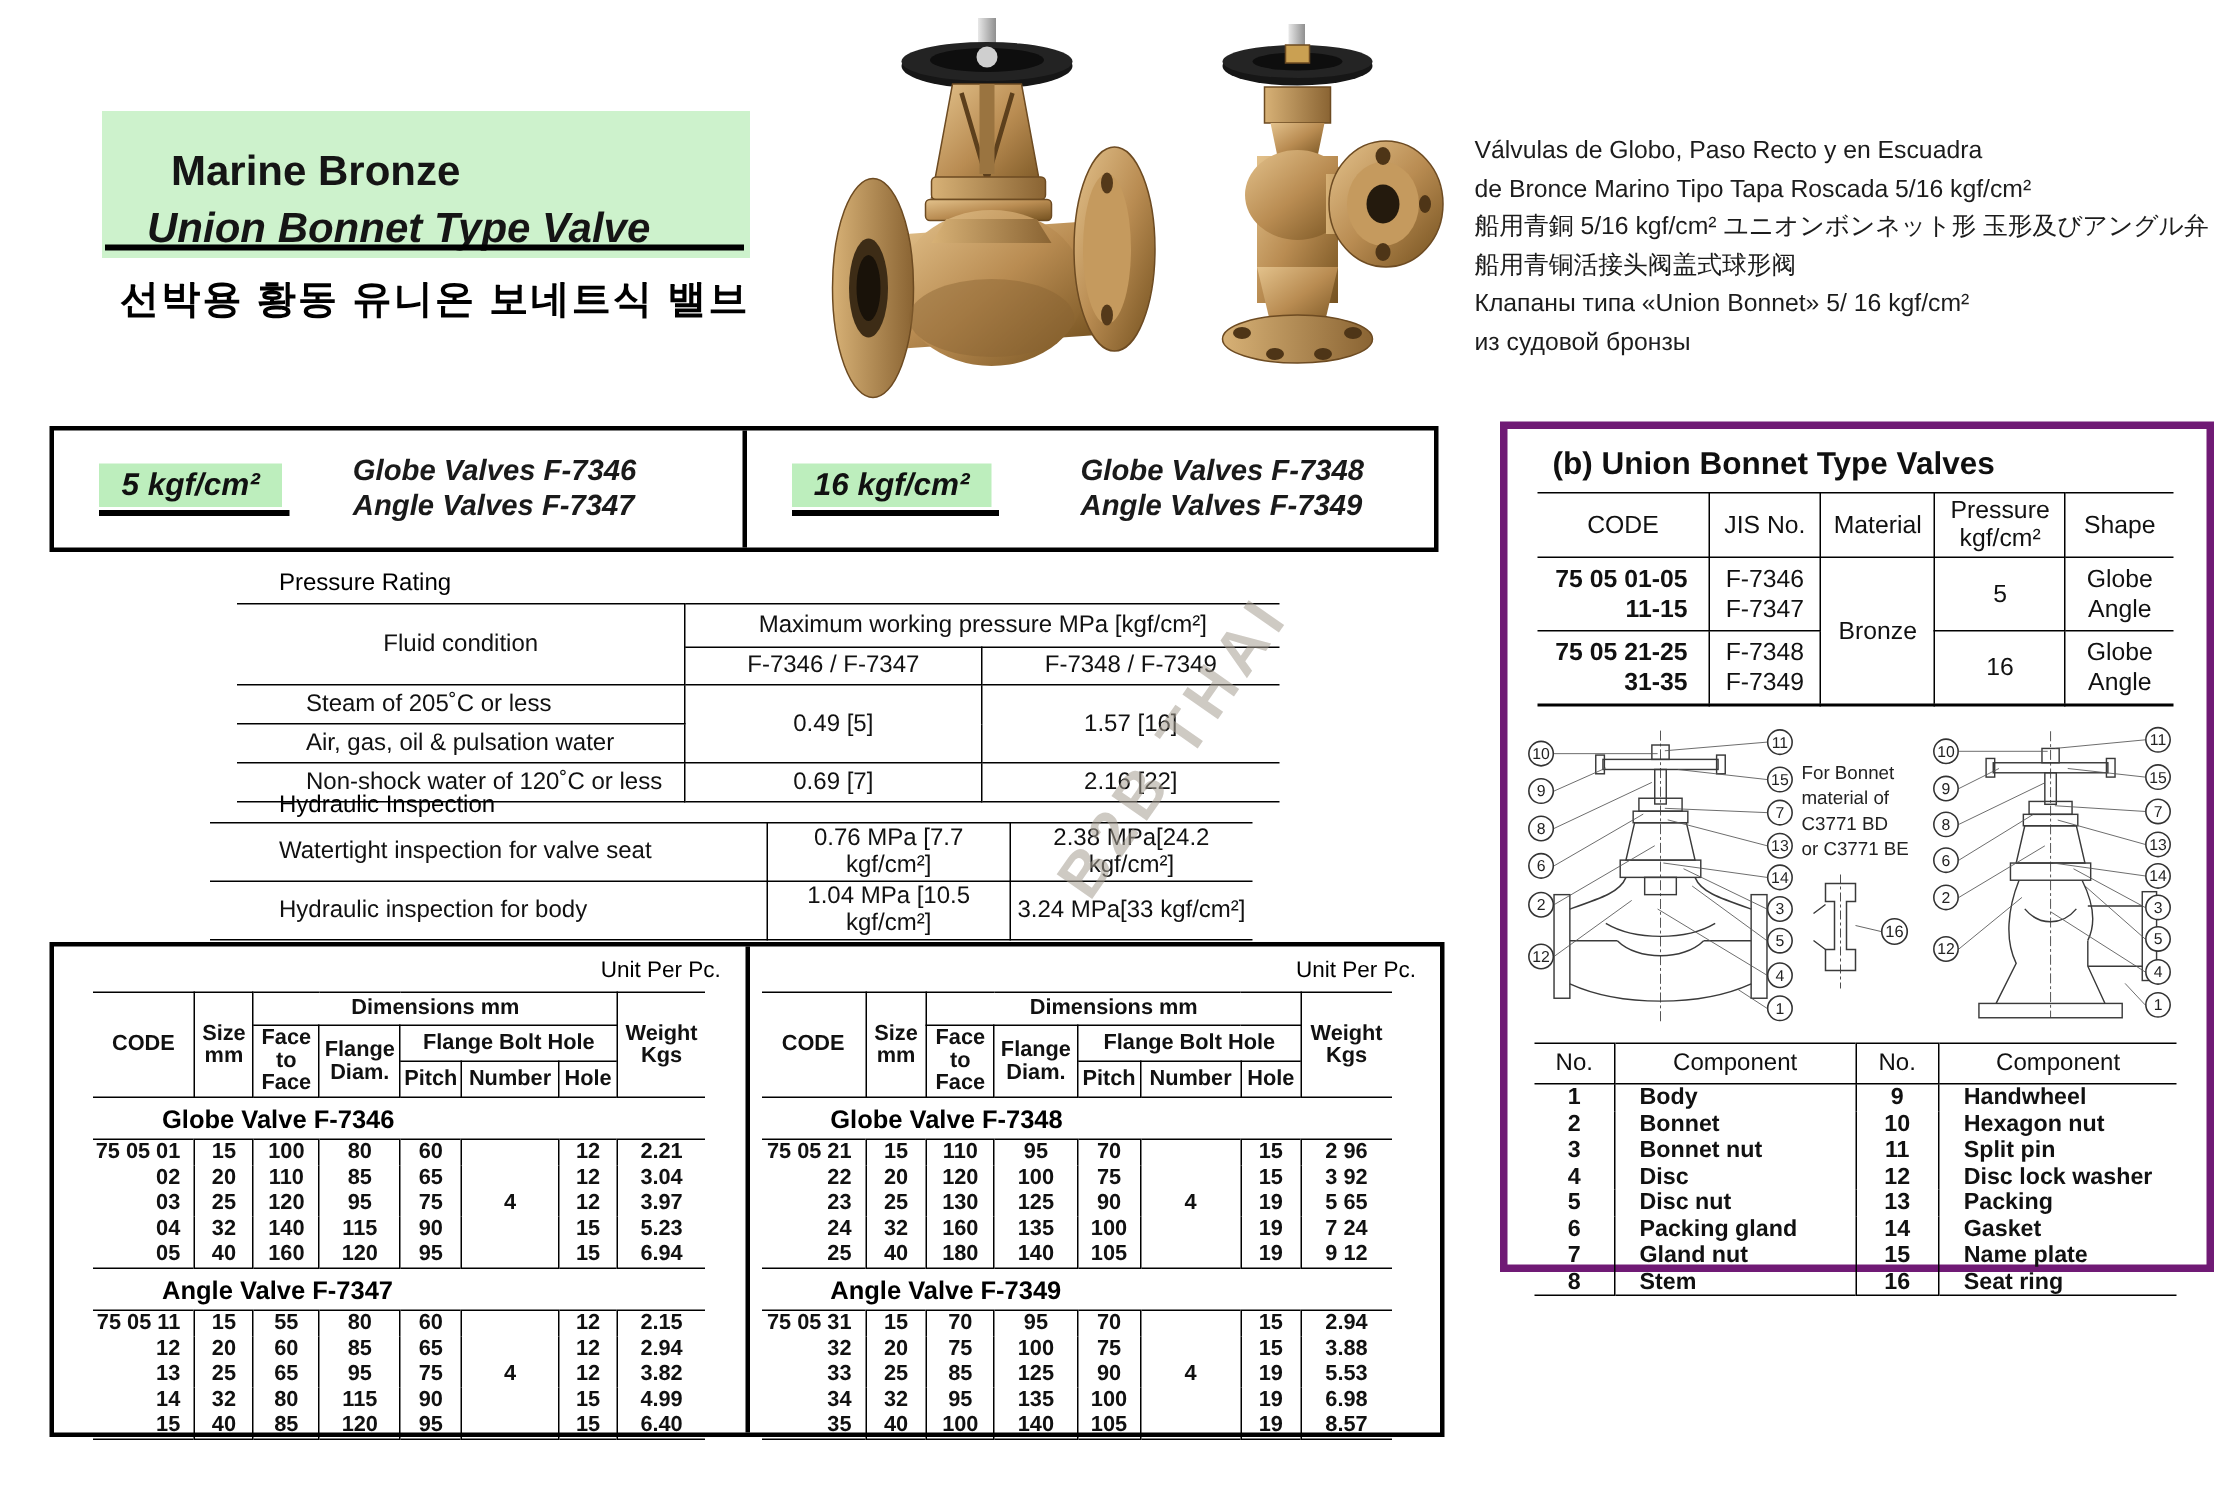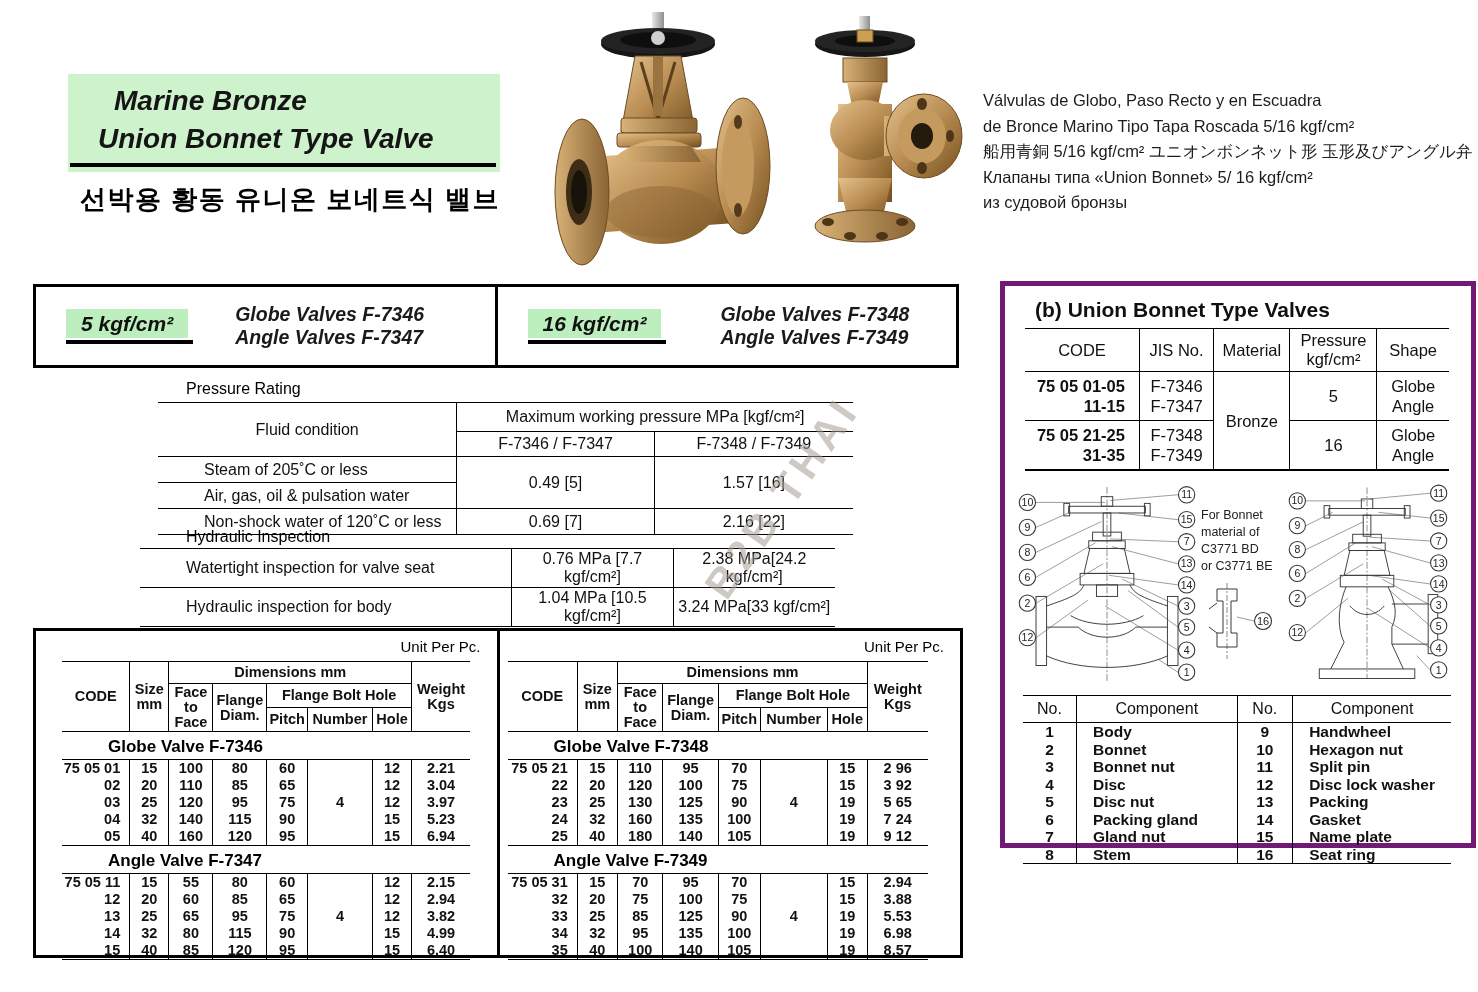--- a/index.html
+++ b/index.html
@@ -1,21 +1,21 @@
 <!DOCTYPE html>
 <html><head>
 <meta charset="utf-8">
 <style>
   html,body{margin:0;padding:0;background:#fff;}
   body{font-family:"Liberation Sans","DejaVu Sans",sans-serif;color:#111;}
   #canvas{position:relative;width:1478px;height:992px;background:#fff;overflow:hidden;}
 
   
   .title-block{position:absolute;left:68px;top:74px;width:432px;height:98px;background:#cdf2cc;}
-  .title-block .l1{padding:8px 0 0 46px;font-size:28px;font-weight:bold;font-style:italic;line-height:38px;color:#151515;}
+  .title-block .l1{padding:21px 0 0 46px;font-size:28px;font-weight:bold;line-height:38px;color:#151515;}
   .title-block .l2{padding-left:30px;font-size:28px;font-weight:bold;font-style:italic;line-height:38px;color:#151515;}
   .title-underline{position:absolute;left:2px;right:4px;bottom:5px;height:4px;background:#000;}
   .korean{position:absolute;left:80px;top:182px;font-size:26px;font-weight:800;letter-spacing:1.5px;color:#000;}
 
   
   .translations{position:absolute;left:983px;top:88px;width:492px;font-size:16.5px;line-height:25.5px;color:#1c1c1c;}
 
   
   .band{position:absolute;left:33px;top:284px;width:926px;height:84px;border:3px solid #000;box-sizing:border-box;display:flex;}
   .band-cell{flex:1;display:flex;align-items:center;box-sizing:border-box;}
@@ -146,20 +146,21 @@
     <ellipse cx="56" cy="214" rx="6" ry="4" fill="#4e3517"></ellipse>
     <ellipse cx="130" cy="214" rx="6" ry="4" fill="#4e3517"></ellipse>
     <ellipse cx="78" cy="228" rx="6" ry="4" fill="#4e3517"></ellipse>
     <ellipse cx="110" cy="228" rx="6" ry="4" fill="#4e3517"></ellipse>
   </svg>
 
   <div class="translations">
     <div>Válvulas de Globo, Paso Recto y en Escuadra</div>
     <div>de Bronce Marino Tipo Tapa Roscada  5/16 kgf/cm²</div>
     <div>船用青銅 5/16 kgf/cm² ユニオンボンネット形 玉形及びアングル弁</div>
+    <div>船用青铜活接头阀盖式球形阀</div>
     <div>Клапаны типа «Union Bonnet» 5/ 16 kgf/cm²</div>
     <div>из судовой бронзы</div>
   </div>
 
   <div class="band">
     <div class="band-cell">
       <div class="badge-wrap">
         <span class="badge">5 kgf/cm²</span>
       </div>
       <div class="band-lines">

